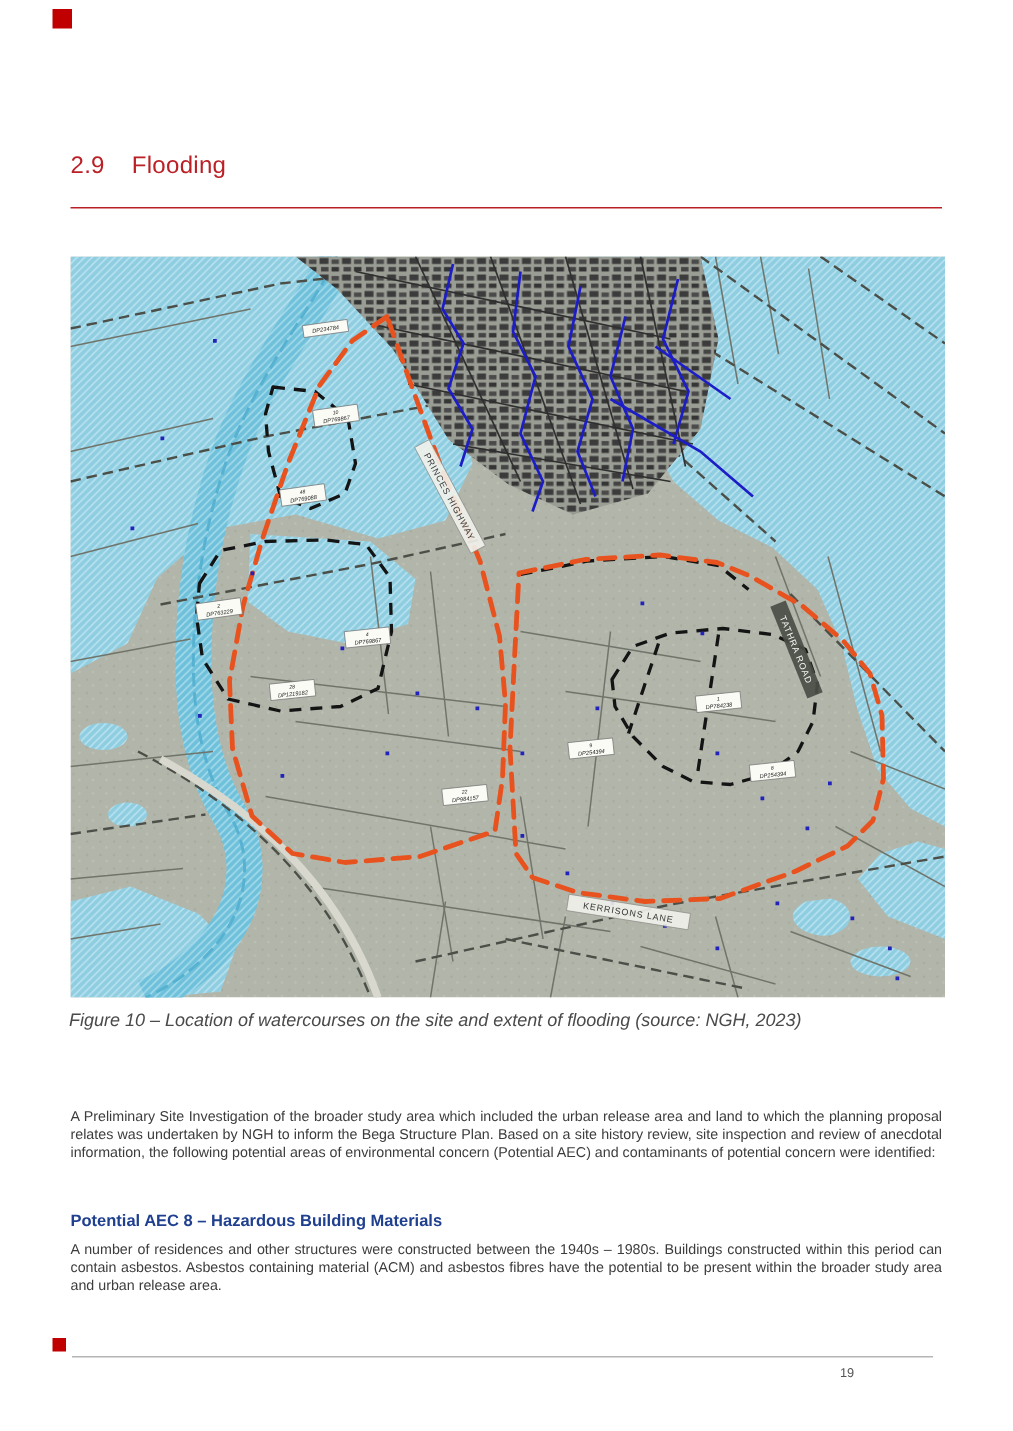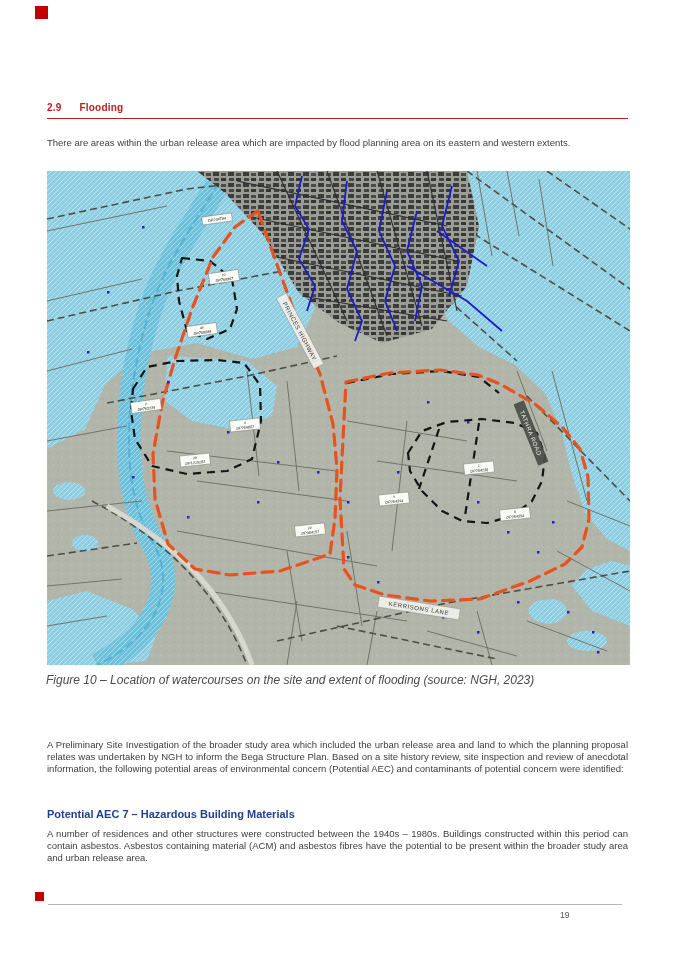--- a/index.html
+++ b/index.html
@@ -3,22 +3,22 @@
 <meta charset="utf-8">
 <style>
   html,body{margin:0;padding:0;background:#ffffff;}
   #page{
     position:relative;width:675px;height:954px;background:#ffffff;overflow:hidden;
     font-family:"Liberation Sans","DejaVu Sans",sans-serif;color:#3a3a3a;
   }
   .logo-mark{position:absolute;background:#c00000;}
   .sec-head{
     position:absolute;left:47px;width:581px;
-    font-weight:bold;font-size:10px;color:#bb2026;
-    border-bottom:1.5px solid #bb2026;padding-bottom:5px;letter-spacing:.2px;
+    font-weight:normal;font-size:16px;color:#bb2026;
+    border-bottom:1.5px solid #bb2026;padding-bottom:18px;letter-spacing:.2px;
   }
   .sec-head .num{display:inline-block;}
   .body-par{
     position:absolute;left:47px;width:581px;
     font-size:9.5px;line-height:12px;text-align:justify;color:#3c3c3c;
   }
   #map-wrap{position:absolute;left:47px;top:171px;width:583px;height:494px;}
   #figure-caption{
     position:absolute;left:46px;top:673px;width:581px;
     font-size:12px;font-style:italic;color:#4a4a4a;
@@ -35,21 +35,20 @@
 <body>
 
 <div id="page">
 
   <div class="logo-mark" style="left:35px;top:6px;width:13px;height:13px;"></div>
 
   <div class="sec-head" style="top:102px;">
     <span class="num" style="margin-right:18px;">2.9</span><span>Flooding</span>
   </div>
 
-  <div class="body-par" style="top:137px;">There are areas within the urban release area which are impacted by flood planning area on its eastern and western extents.</div>
 
   <div id="map-wrap">
   <svg id="map-svg" width="583" height="494" viewBox="0 0 583 494">
     <defs>
       <pattern id="floodPat" width="5" height="5" patternUnits="userSpaceOnUse">
         <rect width="5" height="5" fill="#8fcde1"></rect>
         <path d="M0,5 L5,0 M-1,1 L1,-1 M4,6 L6,4" stroke="#b9e3f0" stroke-width="1"></path>
       </pattern>
       <pattern id="riverPat" width="5" height="5" patternUnits="userSpaceOnUse">
         <rect width="5" height="5" fill="#6fc0da"></rect>
@@ -266,21 +265,21 @@
           </g>
         </g>
   </svg>
   </div>
 
   <div id="figure-caption">Figure 10 – Location of watercourses on the site and extent of flooding (source: NGH, 2023)</div>
 
 
   <div class="body-par" style="top:739px;">A Preliminary Site Investigation of the broader study area which included the urban release area and land to which the planning proposal relates was undertaken by NGH to inform the Bega Structure Plan. Based on a site history review, site inspection and review of anecdotal information, the following potential areas of environmental concern (Potential AEC) and contaminants of potential concern were identified:</div>
 
-  <div id="aec-head">Potential AEC 7 – Hazardous Building Materials</div>
+  <div id="aec-head">Potential AEC 8 – Hazardous Building Materials</div>
 
   <div class="body-par" style="top:828px;">A number of residences and other structures were constructed between the 1940s – 1980s.  Buildings constructed within this period can contain asbestos. Asbestos containing material (ACM) and asbestos fibres have the potential to be present within the broader study area and urban release area.</div>
 
   <div class="logo-mark" style="left:35px;top:892px;width:9px;height:9px;"></div>
   <div id="footer-line"></div>
   <div id="page-number">19</div>
 
 </div>
 
 </body></html>

